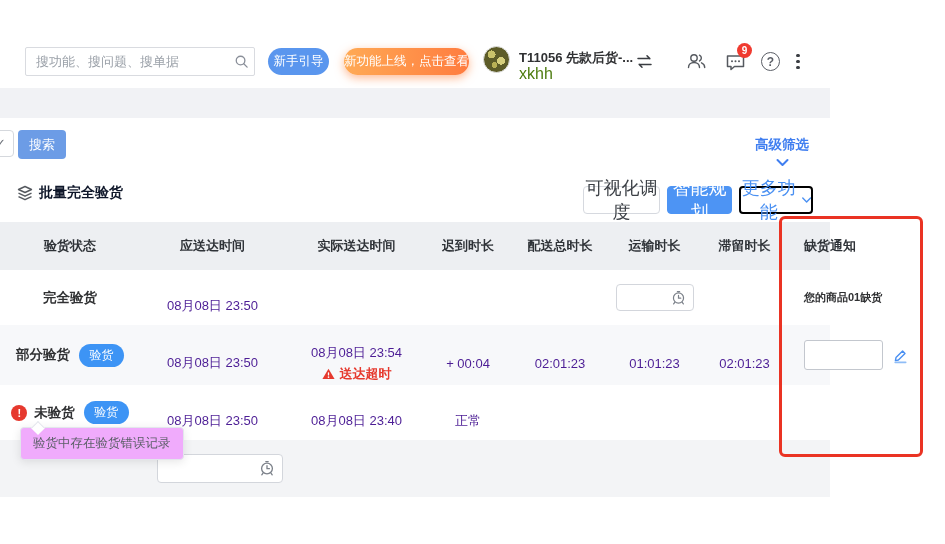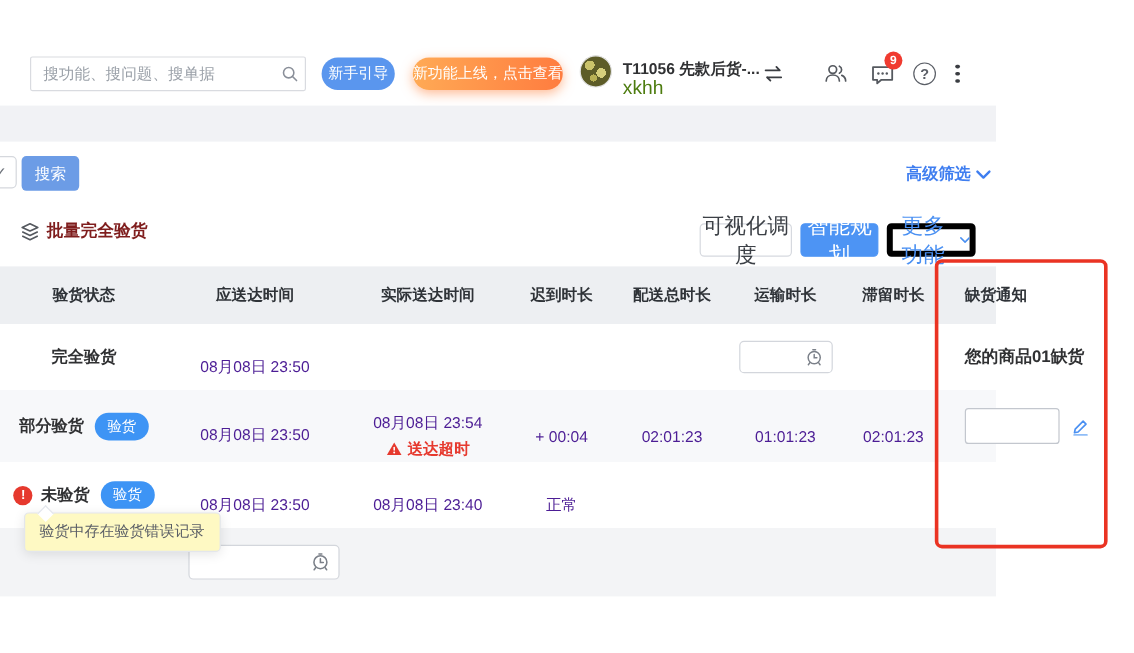--- a/index.html
+++ b/index.html
@@ -44,30 +44,30 @@
   
   .gray-band { position:absolute; left:0; top:88px; width:830px; height:30px; background:#f1f2f5; }
 
   
   .check-stub { position:absolute; left:-13px; top:130px; width:27px; height:27px; background:#fff;
     border:1px solid #d5d8dd; border-radius:4px; display:flex; align-items:center; justify-content:center;
     font-size:13px; color:#6f747c; }
   .search-btn { position:absolute; left:18px; top:130px; width:48px; height:29px; background:#6c9ce6;
     color:#fff; border:none; border-radius:4px; font-size:13px; cursor:pointer; font-family:inherit; }
   .adv-filter { position:absolute; left:755px; top:136px; display:flex; align-items:center; gap:4px;
-    color:#3f7ef0; font-size:13.5px; font-weight:600; cursor:pointer; }
+    color:#3f7ef0; font-size:13.5px; font-weight:600; cursor:pointer;flex-direction:column; }
 
   
   .section-title { position:absolute; left:17px; top:184px; display:flex; align-items:center; gap:6px;
-    font-size:14px; font-weight:700; color:#7f1d1d; }
+    font-size:14px; font-weight:700; color:#0f172a; }
   .sec-btn { position:absolute; top:186px; height:28px; border-radius:4px; font-size:18px;
     display:flex; align-items:center; justify-content:center; cursor:pointer; font-family:inherit; }
   .btn-visual { left:583px; width:77px; background:#fff; border:1px solid #d6d9df; color:#3c4046; }
   .btn-smart { left:667px; width:65px; background:#4d94f4; border:1px solid #4d94f4; color:#fff; }
-  .btn-more { left:739px; width:74px; background:#fff; border:5px solid #000000; color:#4a90f2; gap:5px; }
+  .btn-more { left:739px; width:74px; background:#fff; border:2px solid #000000; color:#4a90f2; gap:5px; }
 
   
   .table { position:absolute; left:0; top:222px; width:945px; }
   .trow { position:relative; display:grid;
     grid-template-columns:140px 145px 143px 80px 104px 85px 95px 153px; }
   .trow::before { content:''; position:absolute; left:0; top:0; bottom:0; width:830px; background:var(--band,transparent); }
   .thead { height:48px; --band:#edeff2; font-weight:700; font-size:13px; color:#2f3338; }
   .r1 { height:55px; }
   .r2 { height:60px; --band:#f7f8fa; }
   .r3 { height:55px; }
@@ -86,24 +86,24 @@
   .warn-line { display:flex; align-items:center; gap:5px; color:#e6392e; font-weight:600; font-size:13px; margin-top:2px; }
 
   .mini-input { position:relative; background:#fff; border:1px solid #d3d6dc; border-radius:4px;
     display:flex; align-items:center; justify-content:flex-end; }
   .mini-input .clock { margin-right:7px; display:flex; }
   .ti-transport { width:78px; height:27px; }
   .ti-expected  { width:126px; height:29px; }
   .shortage-input { width:79px; height:30px; background:#fff; border:1px solid #c3c7ce; border-radius:3px; }
   .edit-link { margin-left:9px; display:flex; cursor:pointer; }
   .save-link { margin-left:9px; color:#3f7ef0; font-size:13px; font-weight:600; cursor:pointer; }
-  .shortage-msg { font-weight:600; font-size:14px; color:#303133; }
-
-  
-  .tooltip { position:absolute; left:20px; top:427px; background:#fef9c3; border:1px solid #e3e6ec;
+  .shortage-msg { font-weight:600; font-size:11px; color:#303133; }
+
+  
+  .tooltip { position:absolute; left:20px; top:427px; background:#f0abfc; border:1px solid #e3e6ec;
     border-radius:4px; box-shadow:0 2px 10px rgba(0,0,0,.10); padding:7px 12px;
     font-size:12.5px; color:#5a5e66; z-index:5; }
   .tooltip::before { content:''; position:absolute; top:-5px; left:12px; width:9px; height:9px;
     background:#fff; border-left:1px solid #e3e6ec; border-top:1px solid #e3e6ec; transform:rotate(45deg); }
 
   
   .red-rect { position:absolute; left:779px; top:216px; width:144px; height:241px;
     border:3px solid #ea3323; border-radius:6px; pointer-events:none; z-index:6; }
 
   svg { display:block; }

